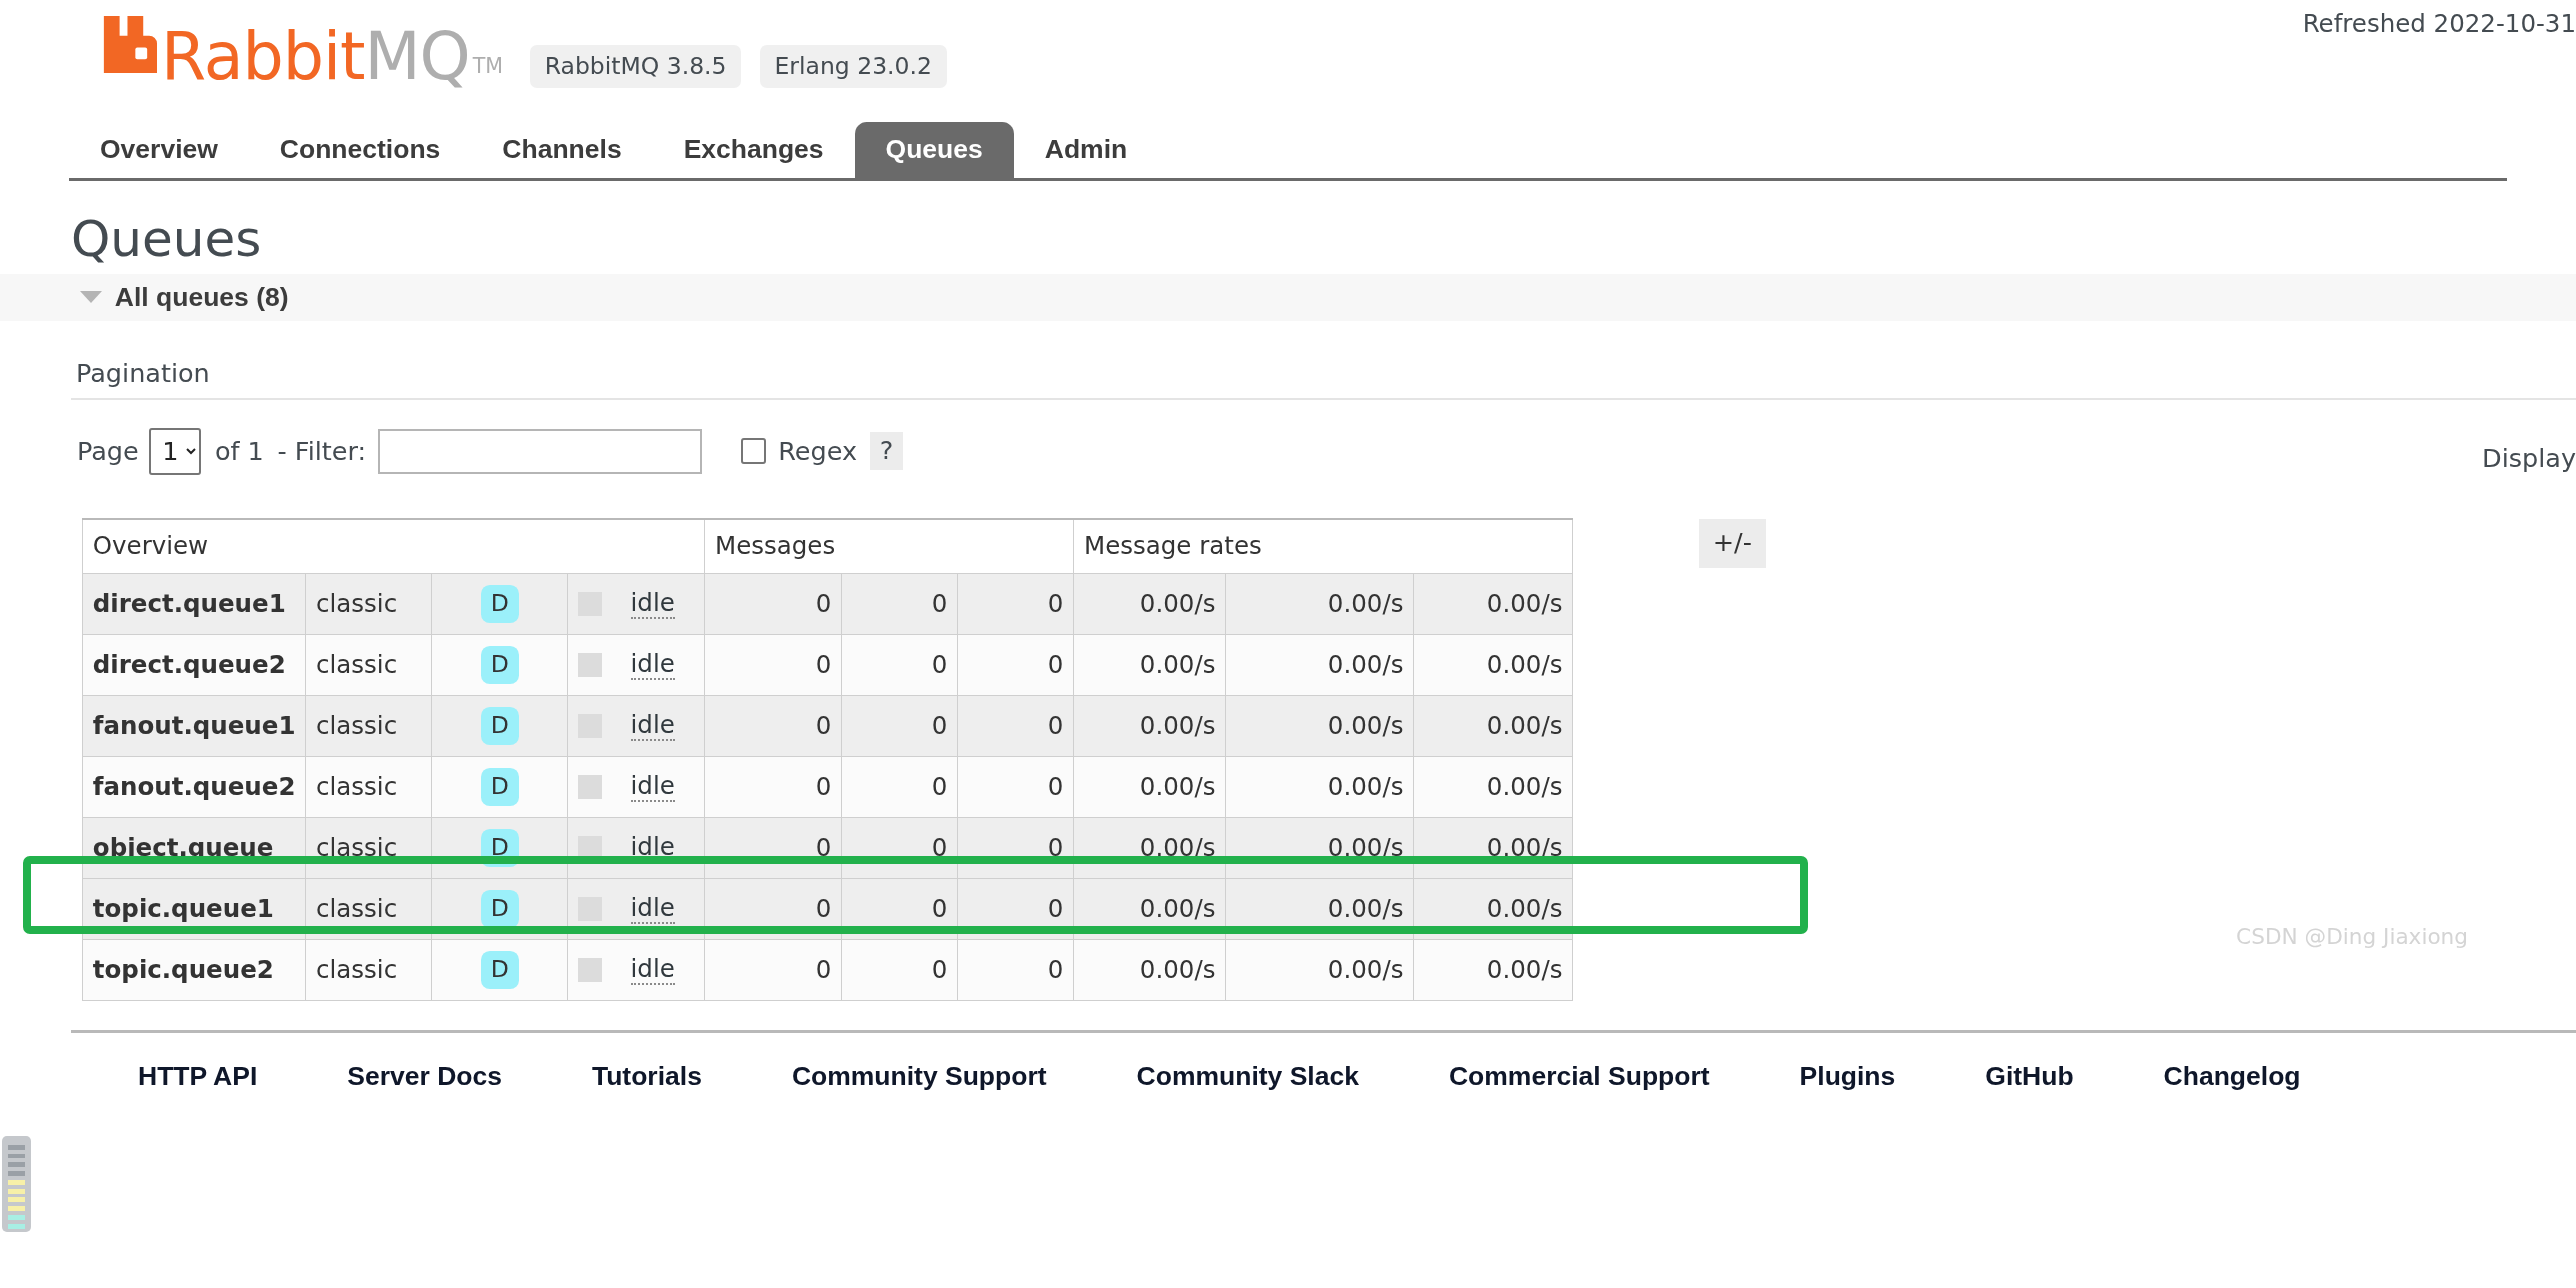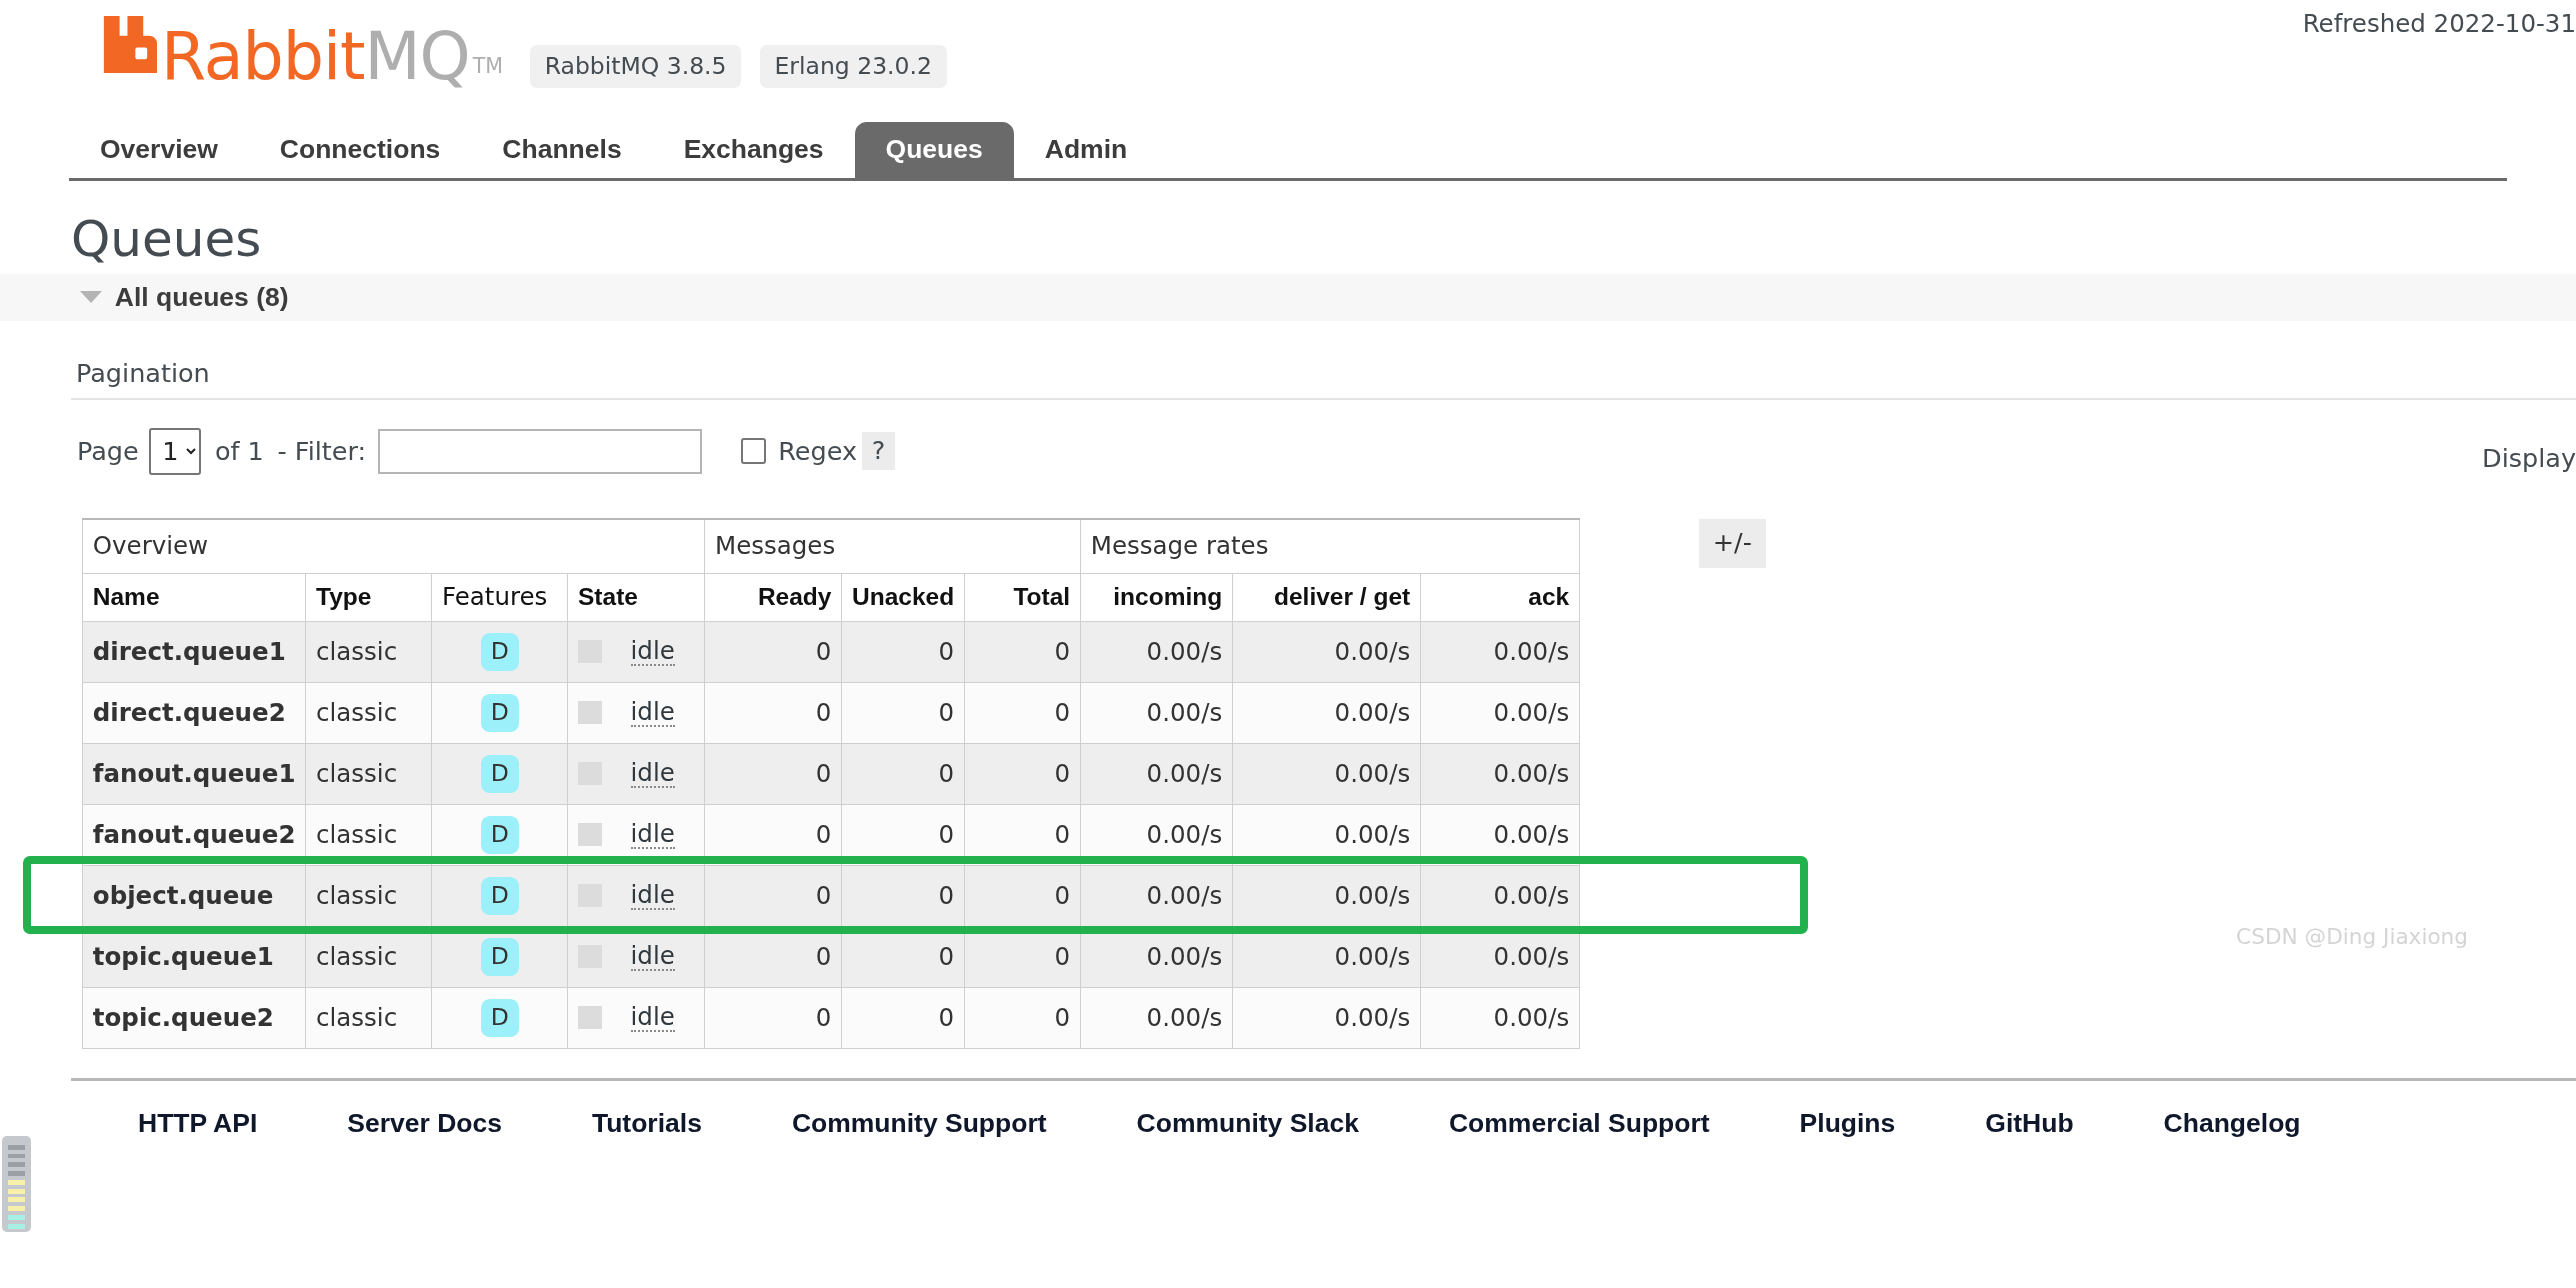--- a/index.html
+++ b/index.html
@@ -98,21 +98,21 @@
   .of-text { margin: 0 13.7px 0 13.7px; }
   .filter-label { margin-right: 11.8px; }
   .filter-input {
     width: 324px; height: 45px; border: 2px solid #b5b5b5; background: #fff;
     font-size: 23.5px; padding: 2px 7.8px; font-family: "DejaVu Sans", sans-serif;
   }
   .regex-box {
     width: 25.5px; height: 25.5px; border: 2px solid #767676; border-radius: 2.9px;
     background: #fff; margin: 0 11.8px 0 39px;
   }
-  .regex-label { margin-right: 5px; }
+  .regex-label { margin-right: 13px; }
   .qmark {
     background: #ececec; color: #444b51; padding: 2.9px 9.8px 4.9px 9.8px;
     font-size: 25.5px; font-family: "DejaVu Sans", sans-serif; cursor: pointer;
   }
   .display-text {
     position: absolute; right: 0px; top: 443px; font-size: 25.5px; color: #444b51;
     font-family: "DejaVu Sans", sans-serif; white-space: nowrap;
   }
 
   
@@ -287,32 +287,20 @@
         <col style="width:152px">
           <col style="width:188px">
           <col style="width:159px">
       </colgroup>
       <thead>
         <tr class="grouphead">
           <th colspan="4">Overview</th>
           <th colspan="3">Messages</th>
           <th colspan="3">Message rates</th>
         </tr>
-        <tr class="colhead">
-          <th>Name</th>
-          <th>Type</th>
-          <th class="light">Features</th>
-          <th>State</th>
-          <th class="num">Ready</th>
-          <th class="num">Unacked</th>
-          <th class="num">Total</th>
-          <th class="num">incoming</th>
-          <th class="num">deliver / get</th>
-          <th class="num">ack</th>
-        </tr>
       </thead>
       <tbody>
           <tr class="odd">
             <td class="name">direct.queue1</td>
             <td class="type">classic</td>
             <td class="features"><span class="dbadge">D</span></td>
             <td class="state">
               <div class="state-wrap">
                 <span class="state-sq"></span>
                 <span class="state-txt">idle</span>

